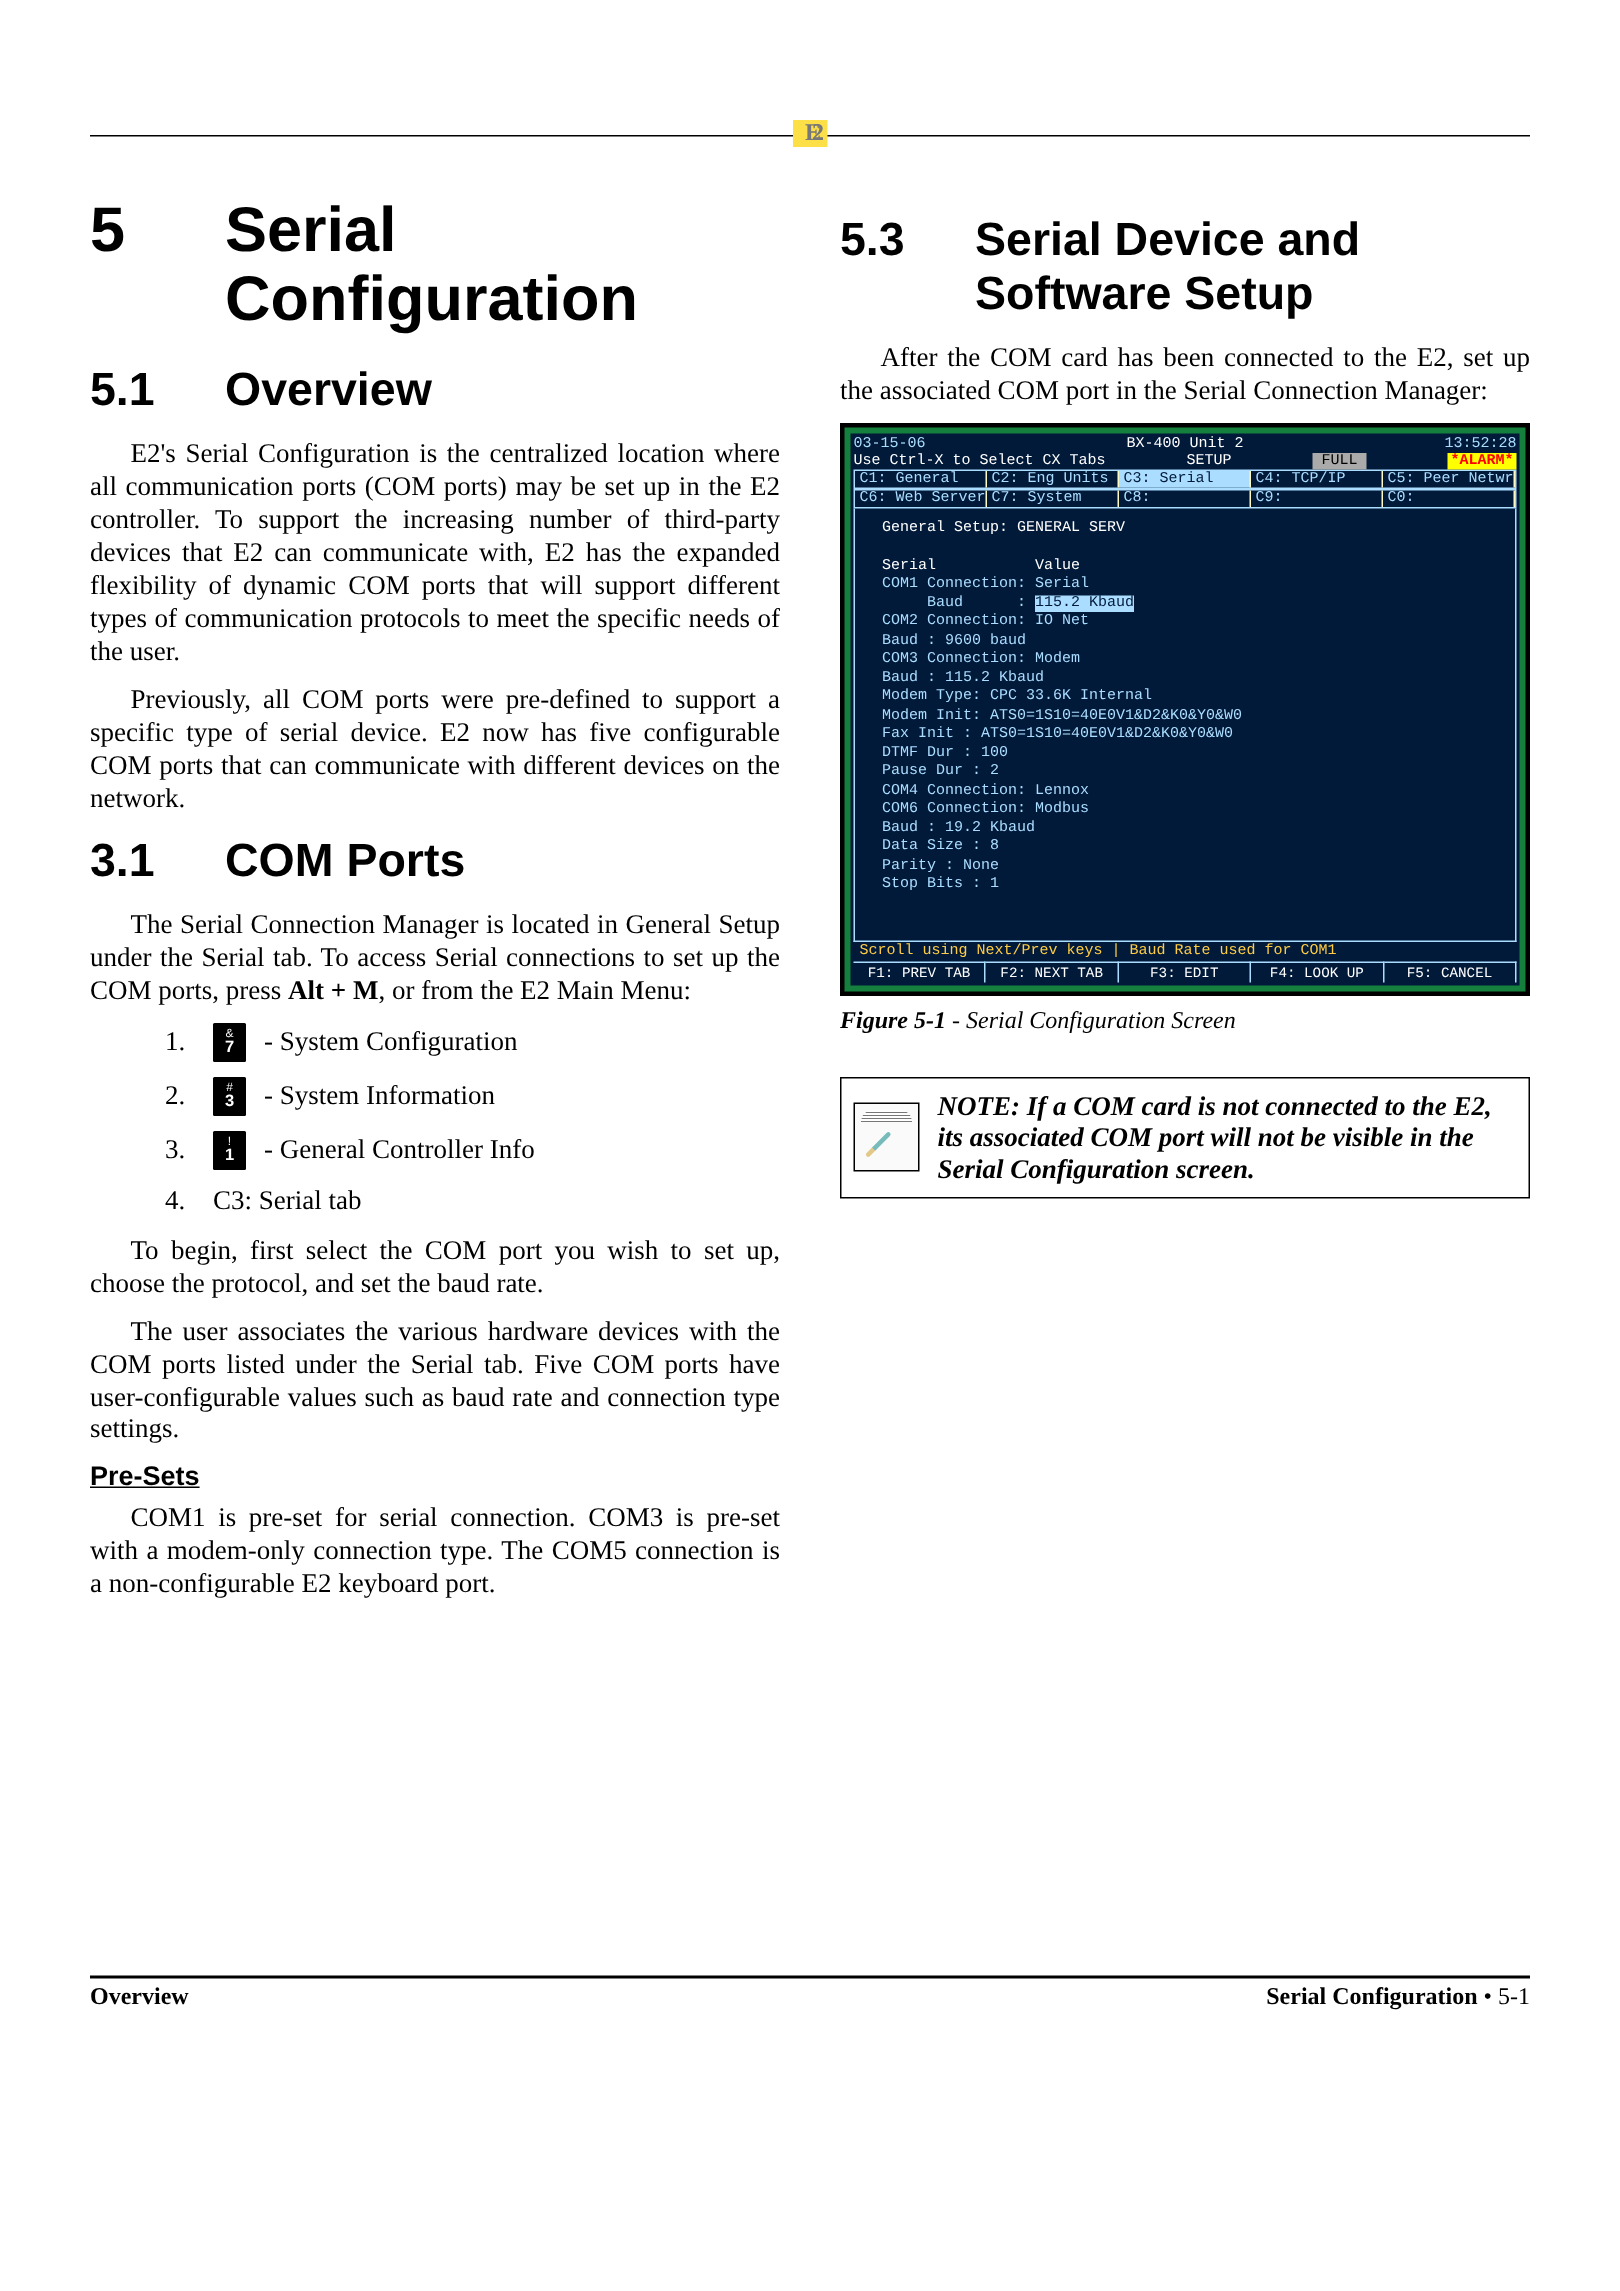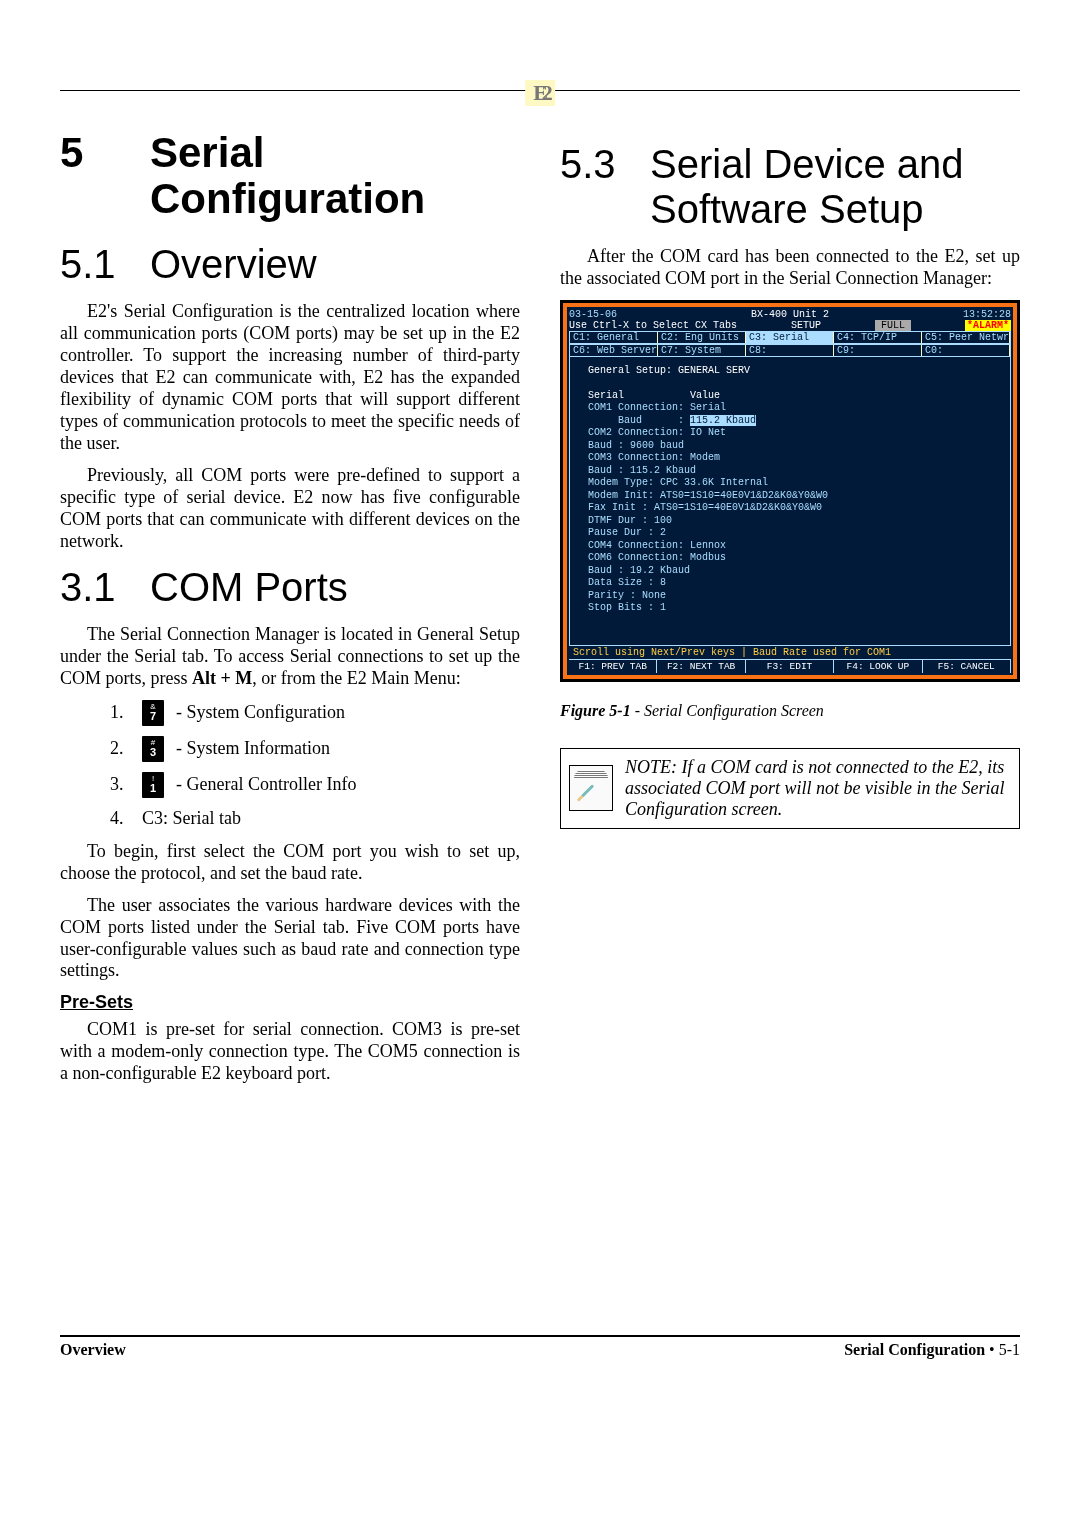--- a/index.html
+++ b/index.html
@@ -22,23 +22,23 @@
     height: 1px;
     background: #000;
     position: absolute;
     left: 0; right: 0; top: 10px;
   }
   .page-top-rule .logo {
     position: absolute;
     left: 50%;
     top: 0;
     transform: translateX(-50%);
-    background: #fef9c3;
+    background: #fde047;
     padding: 0 8px;
-    font-size: 22px;
+    font-size: 16px;
     color: #777;
     letter-spacing: -6px;
     font-weight: bold;
   }
   .columns {
     display: flex;
     gap: 40px;
   }
   .col { flex: 1; min-width: 0; }
   h1.chapter {
@@ -47,22 +47,22 @@
     font-weight: 800;
     font-size: 42px;
     margin-bottom: 20px;
     line-height: 1.1;
   }
   h1.chapter .num { width: 90px; flex-shrink: 0; }
   h1.chapter .txt { flex: 1; }
   h2.section {
     display: flex;
     font-family: Arial, Helvetica, sans-serif;
-    font-weight: 400;
-    font-size: 40px;
+    font-weight: 700;
+    font-size: 31px;
     margin-top: 12px;
     margin-bottom: 14px;
   }
   h2.section .num { width: 90px; flex-shrink: 0; }
   h2.section .txt { flex: 1; }
   p.body {
     font-size: 18px;
     text-indent: 1.5em;
     margin-bottom: 10px;
     line-height: 1.22;
@@ -105,25 +105,25 @@
     border-radius: 1px;
   }
   .keycap .top { font-size: 8px; }
   .keycap .bot { font-size: 11px; font-weight: bold; }
   strong { font-weight: bold; }
 
   
   .screenshot {
     border: 3px solid #000;
     padding: 4px;
-    background: #f97316;
+    background: #15803d;
     font-family: "Courier New", monospace;
     font-size: 10px;
     color: #adf;
-    margin-bottom: 20px;
+    margin-bottom: 8px;
   }
   .terminal {
     background: #021a3a;
     padding: 2px;
   }
   .term-row { display: flex; justify-content: space-between; }
   .term-white { color: #fff; }
   .term-badge-full {
     background: #aaa; color: #000; padding: 0 6px;
   }
@@ -202,21 +202,21 @@
   }
   .note-box .note-icon::after {
     content: "";
     position: absolute;
     left: 14px; top: 16px;
     width: 3px; height: 22px;
     background: linear-gradient(180deg,#7bb 0 70%, #e2c98a 70% 100%);
     transform: rotate(45deg);
     border-radius: 2px;
   }
-  .note-box .note-text { font-style: italic; font-weight: normal; }
+  .note-box .note-text { font-style: italic; font-weight: bold; }
 
   .footer {
     display: flex;
     justify-content: space-between;
     border-top: 2px solid #000;
     margin-top: 240px;
     padding-top: 4px;
     font-family: "Times New Roman", serif;
     font-size: 16px;
   }

